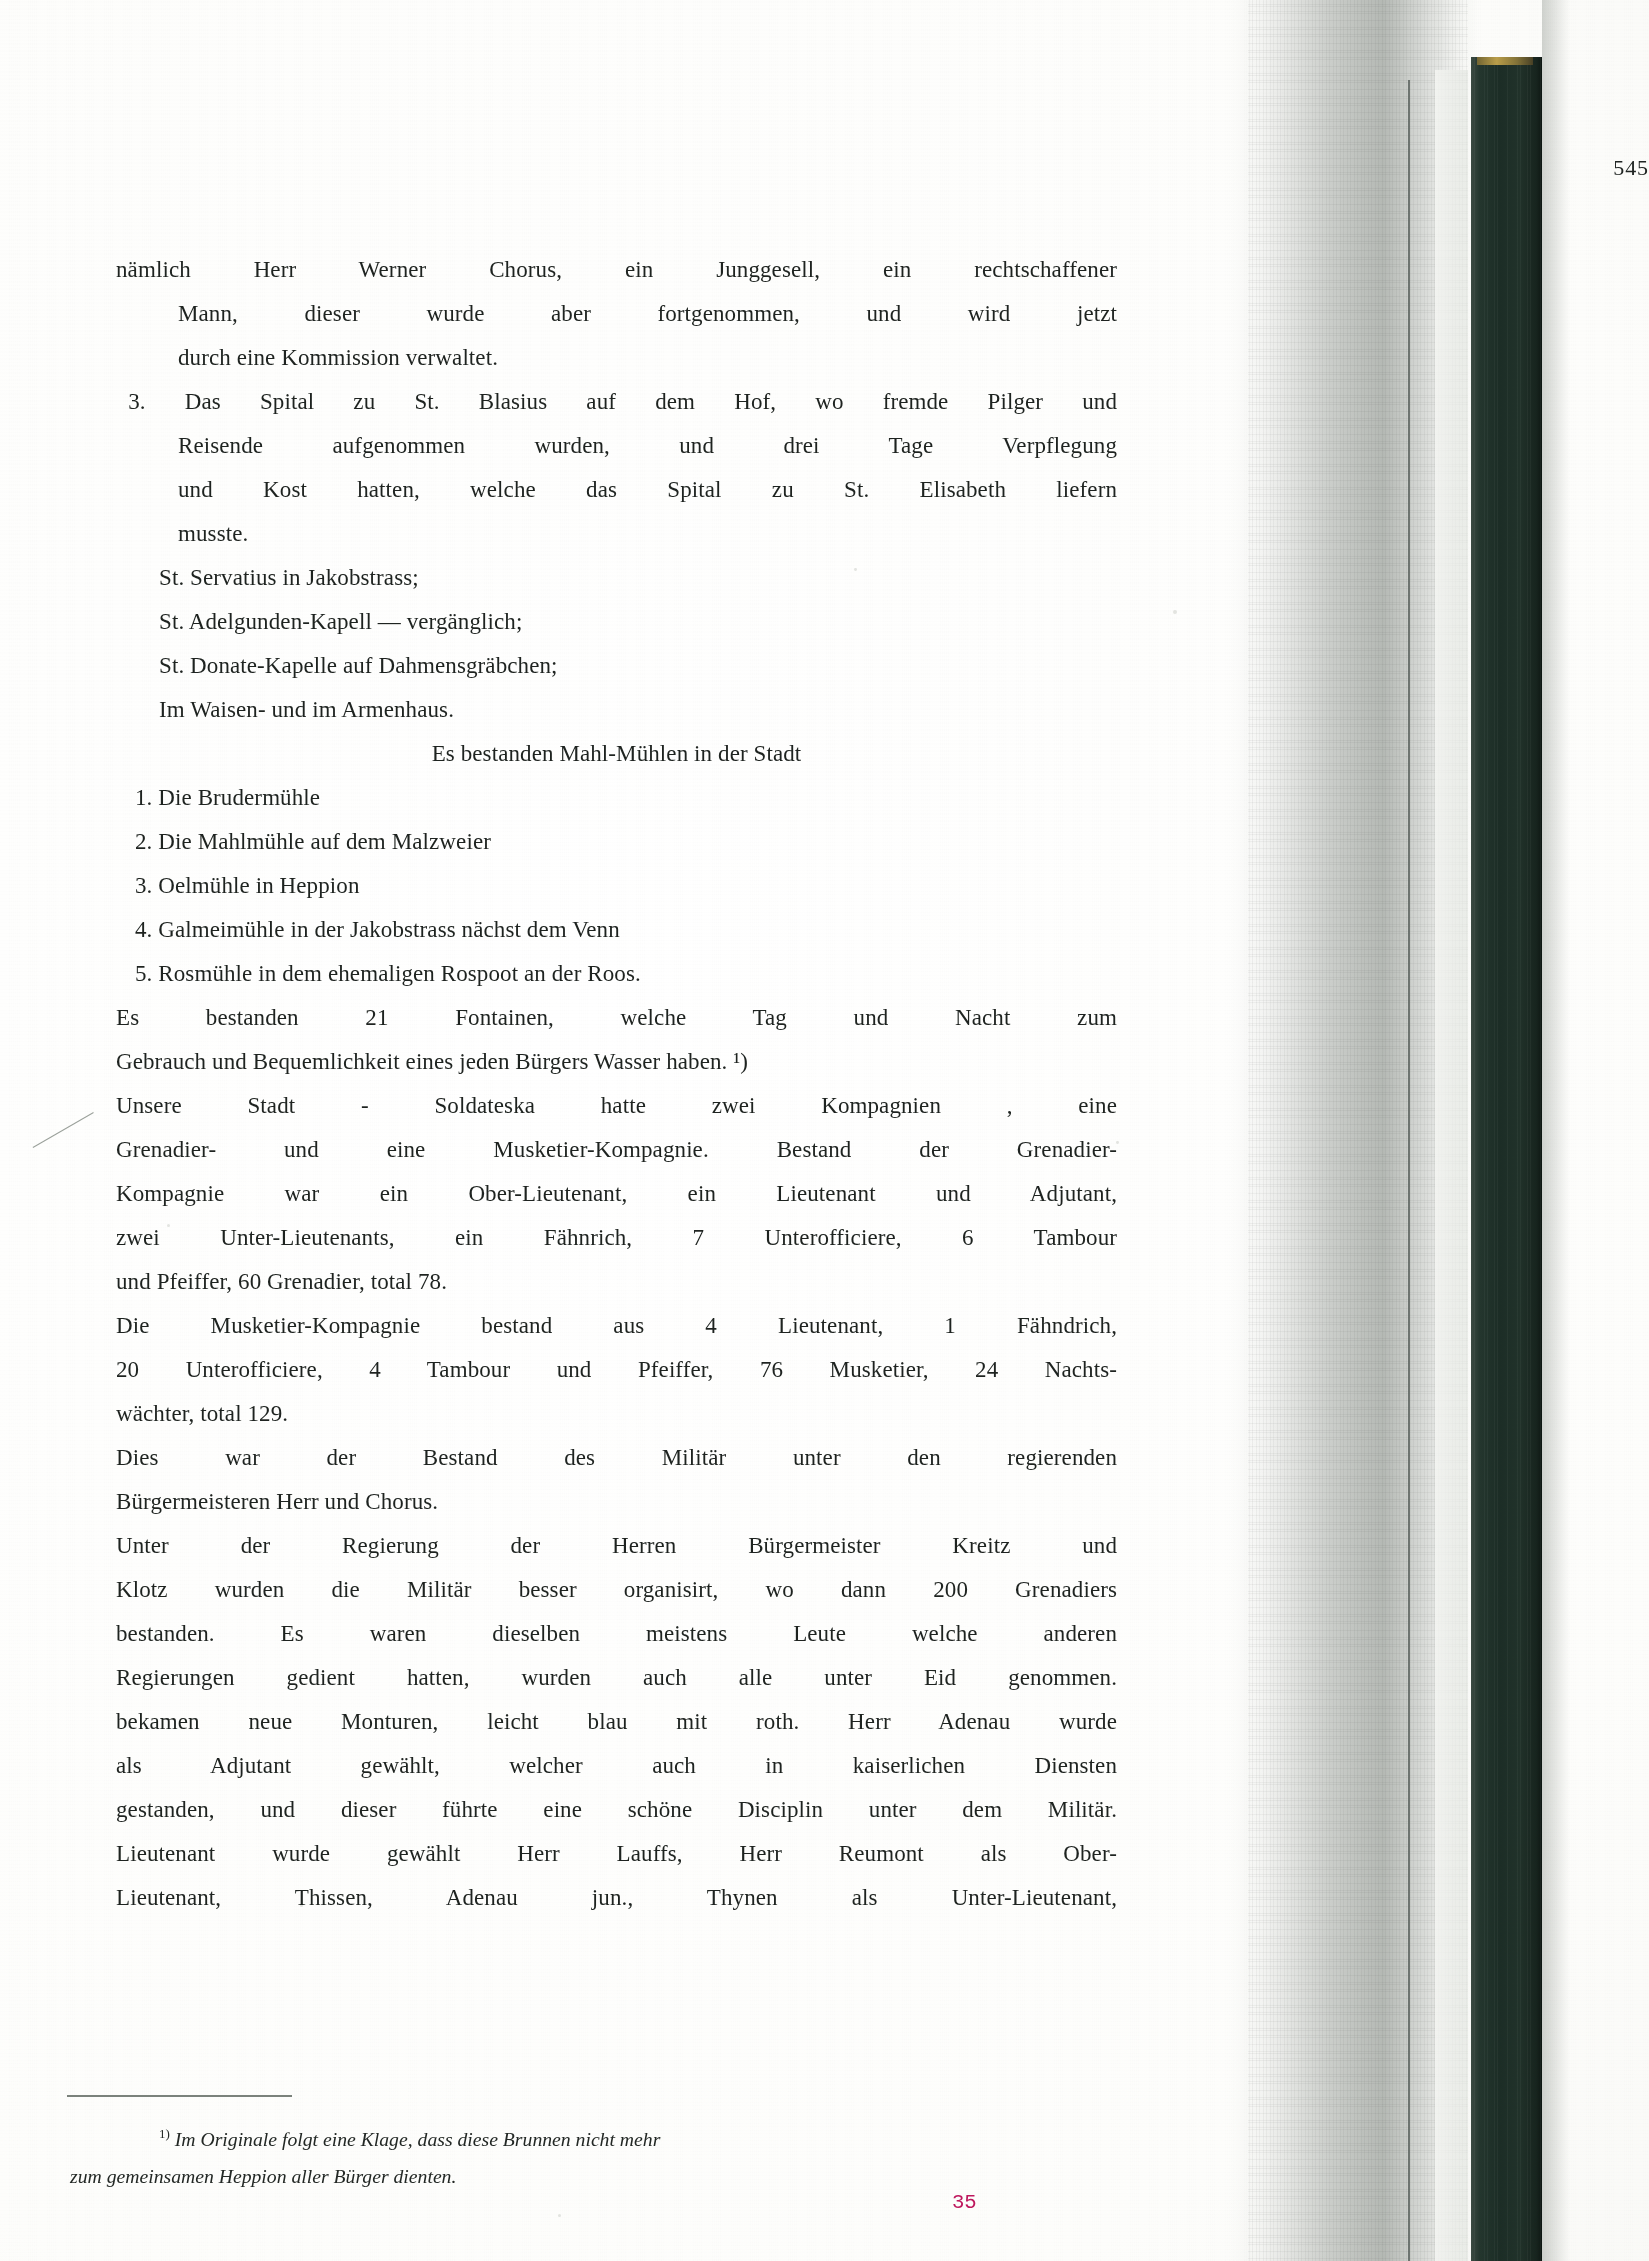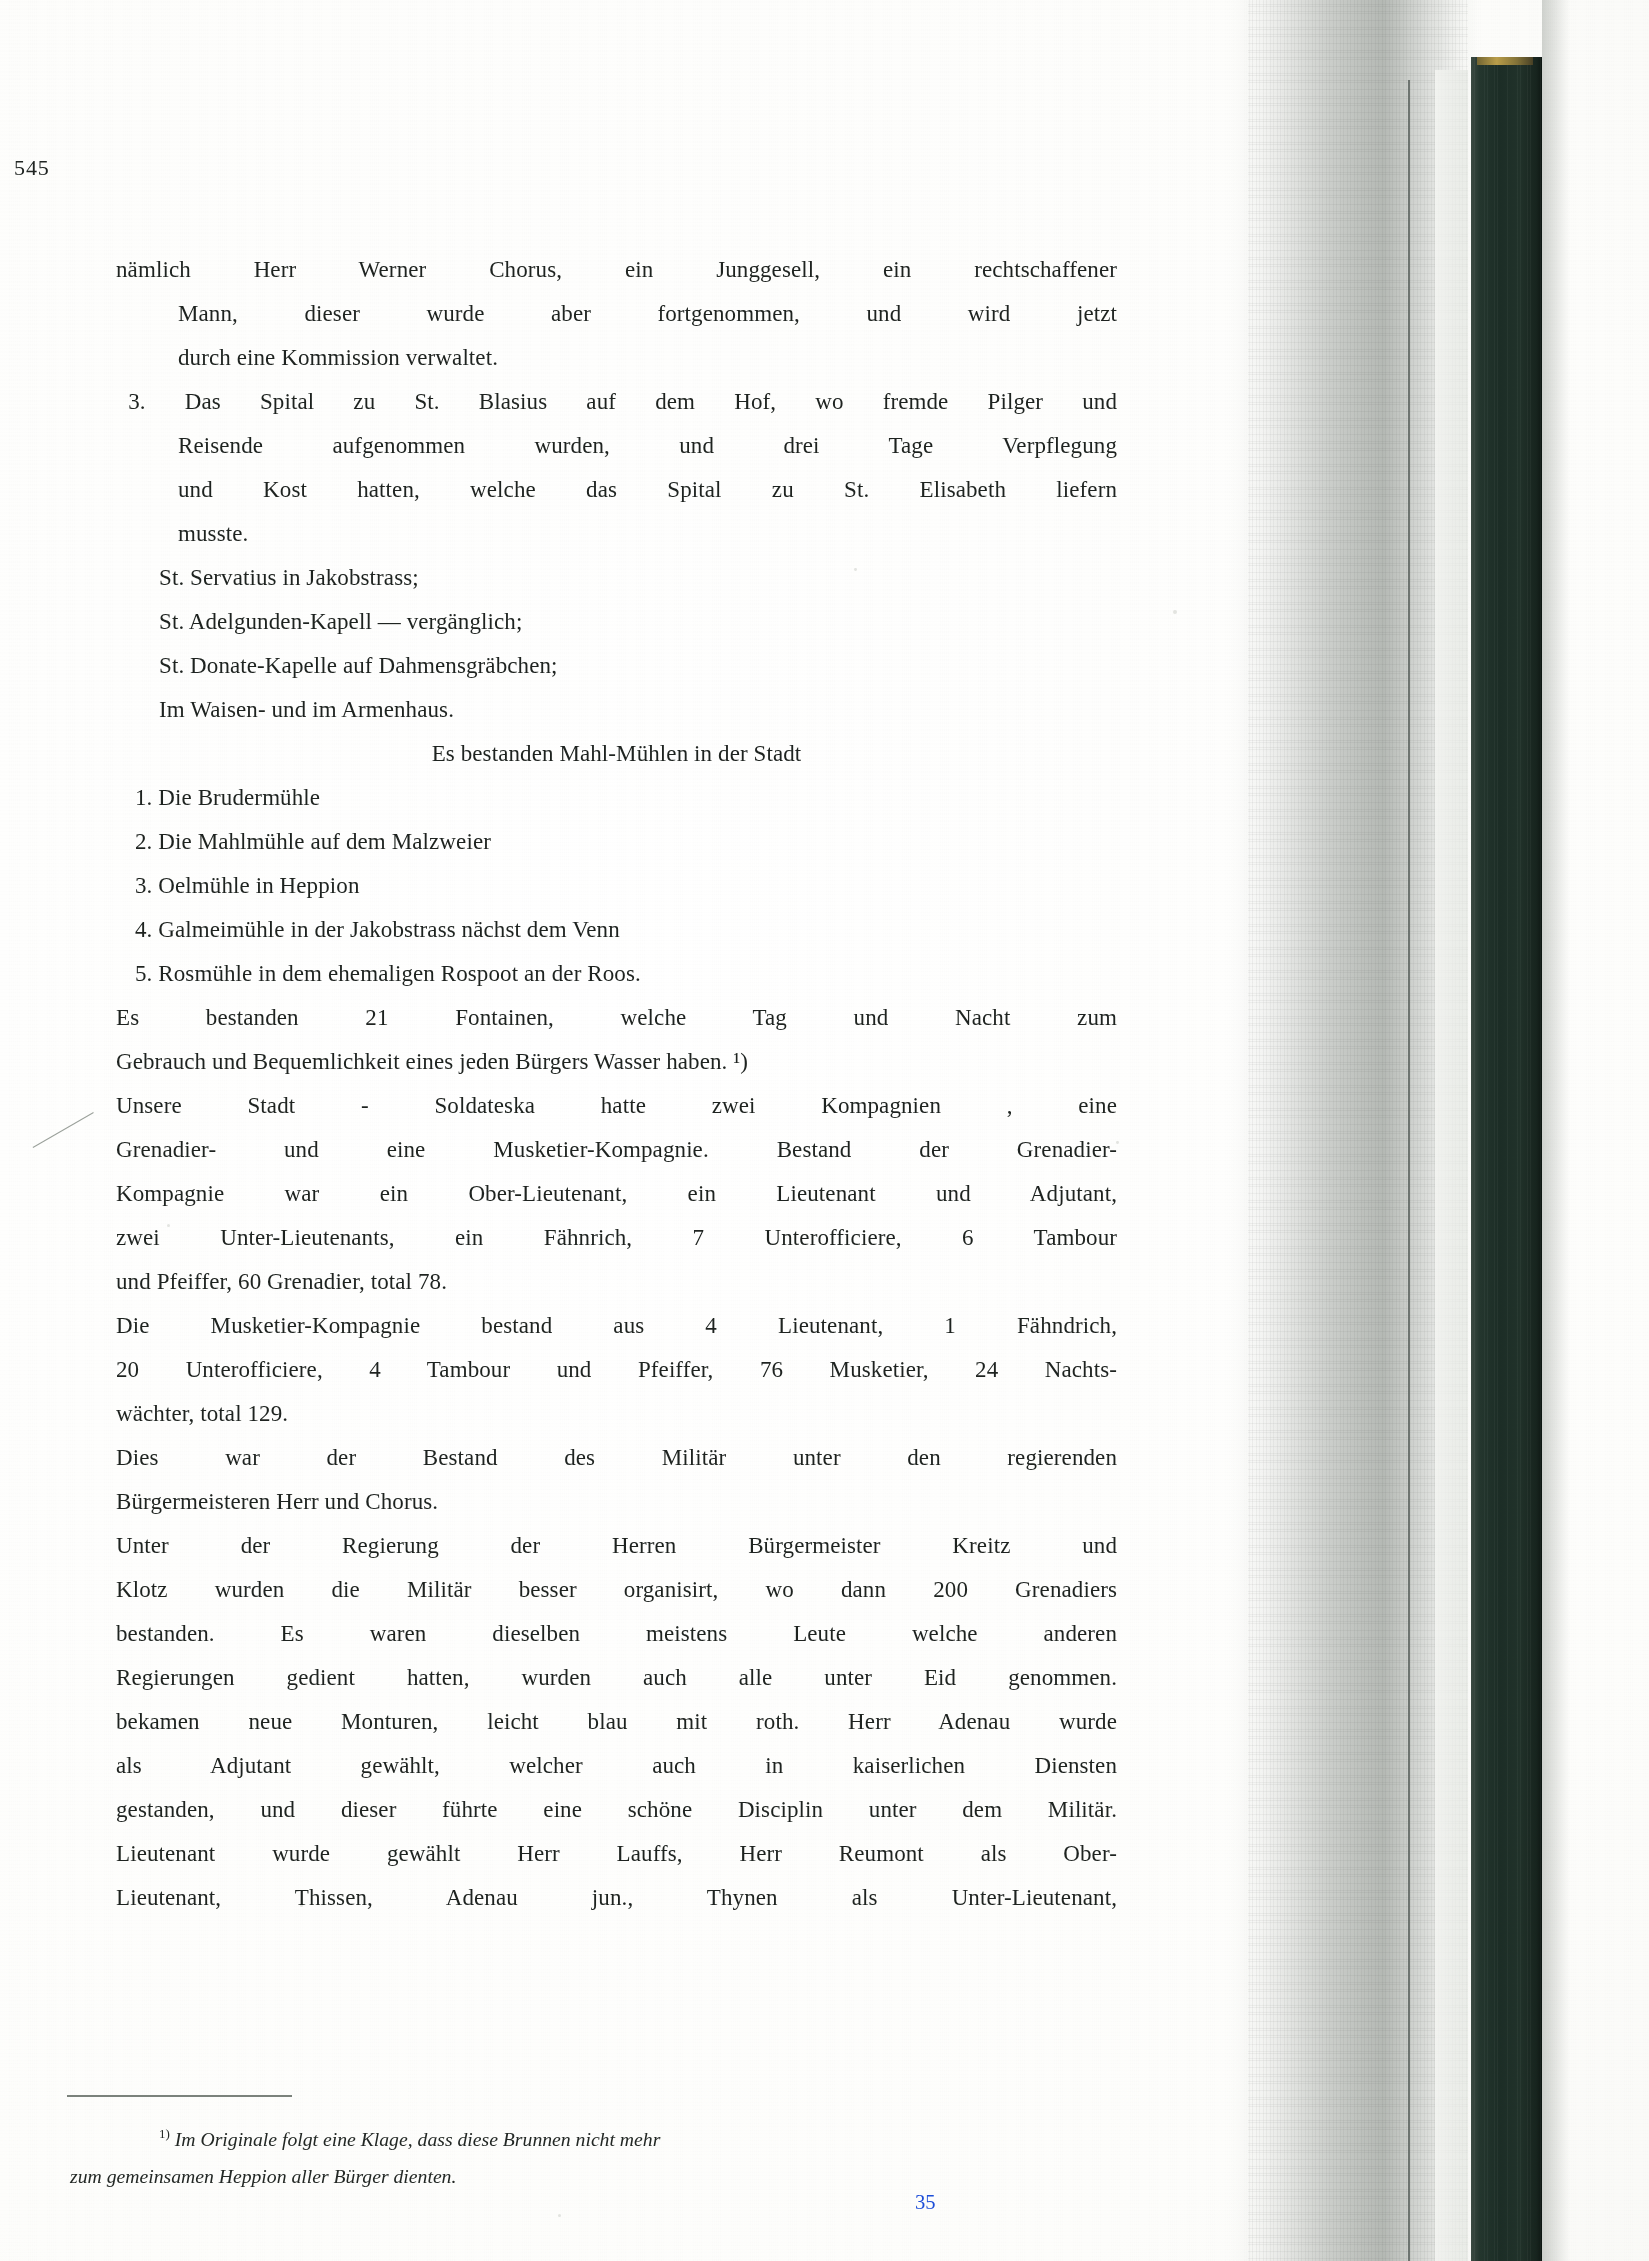--- a/index.html
+++ b/index.html
@@ -140,21 +140,21 @@
   .content {
     position: absolute;
     left: 0; top: 0;
     width: 1229px;
     height: 100%;
   }
   .pageno {
     position: absolute;
     left: 0; right: 0;
     top: 155px;
-    text-align: left;
+    text-align: right;
     font-size: 22px;
     letter-spacing: 0.9px;
     color: #202523;
   }
   .pageno span { margin-left: 14px; }
 
   .col {
     position: absolute;
     left: 116px;
     top: 248px;
@@ -205,23 +205,24 @@
   }
   .footnote .fl.first { padding-left: 89px; }
   .fn-marker {
     font-style: normal;
     font-size: 13px;
     vertical-align: super;
   }
   .signature {
     position: absolute;
     top: 2191px;
-    left: 915px;
+    left: 952px;
     font-size: 20.6px;
-    color: #1d4ed8;
+    color: #be185d;
+    font-family: Liberation Mono, monospace;
   }
 
   
   .fleck { position: absolute; background: #c9ccc6; border-radius: 50%; opacity: .5; }
 </style>
 </head>
 <body>
 
 <div id="page">
 

